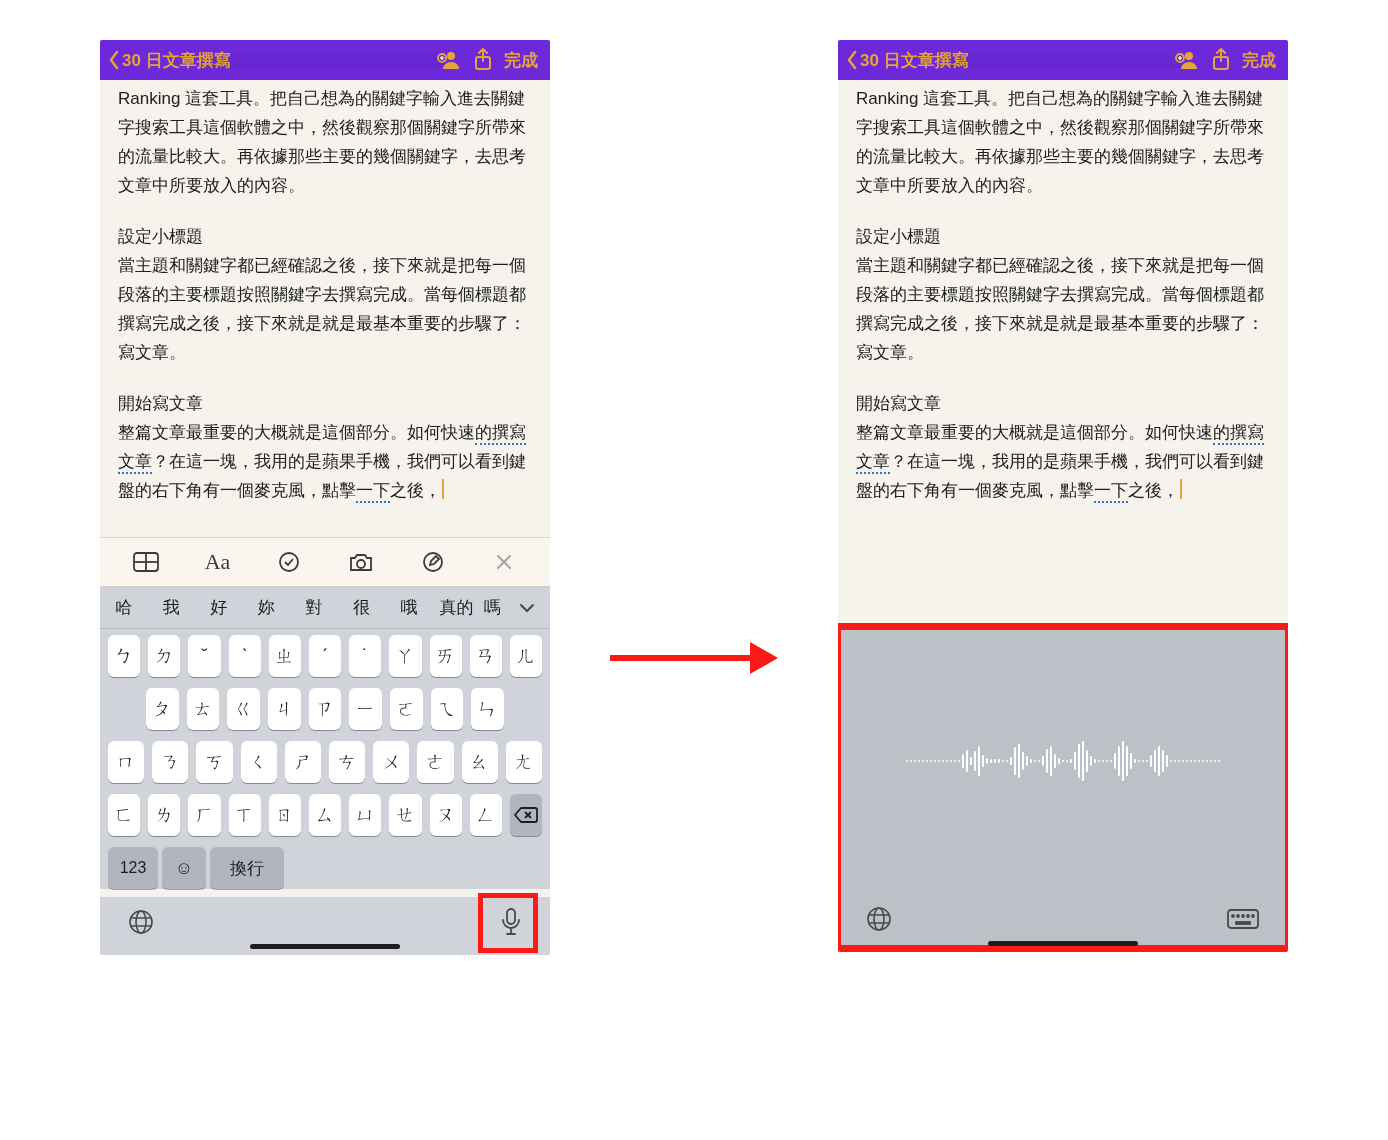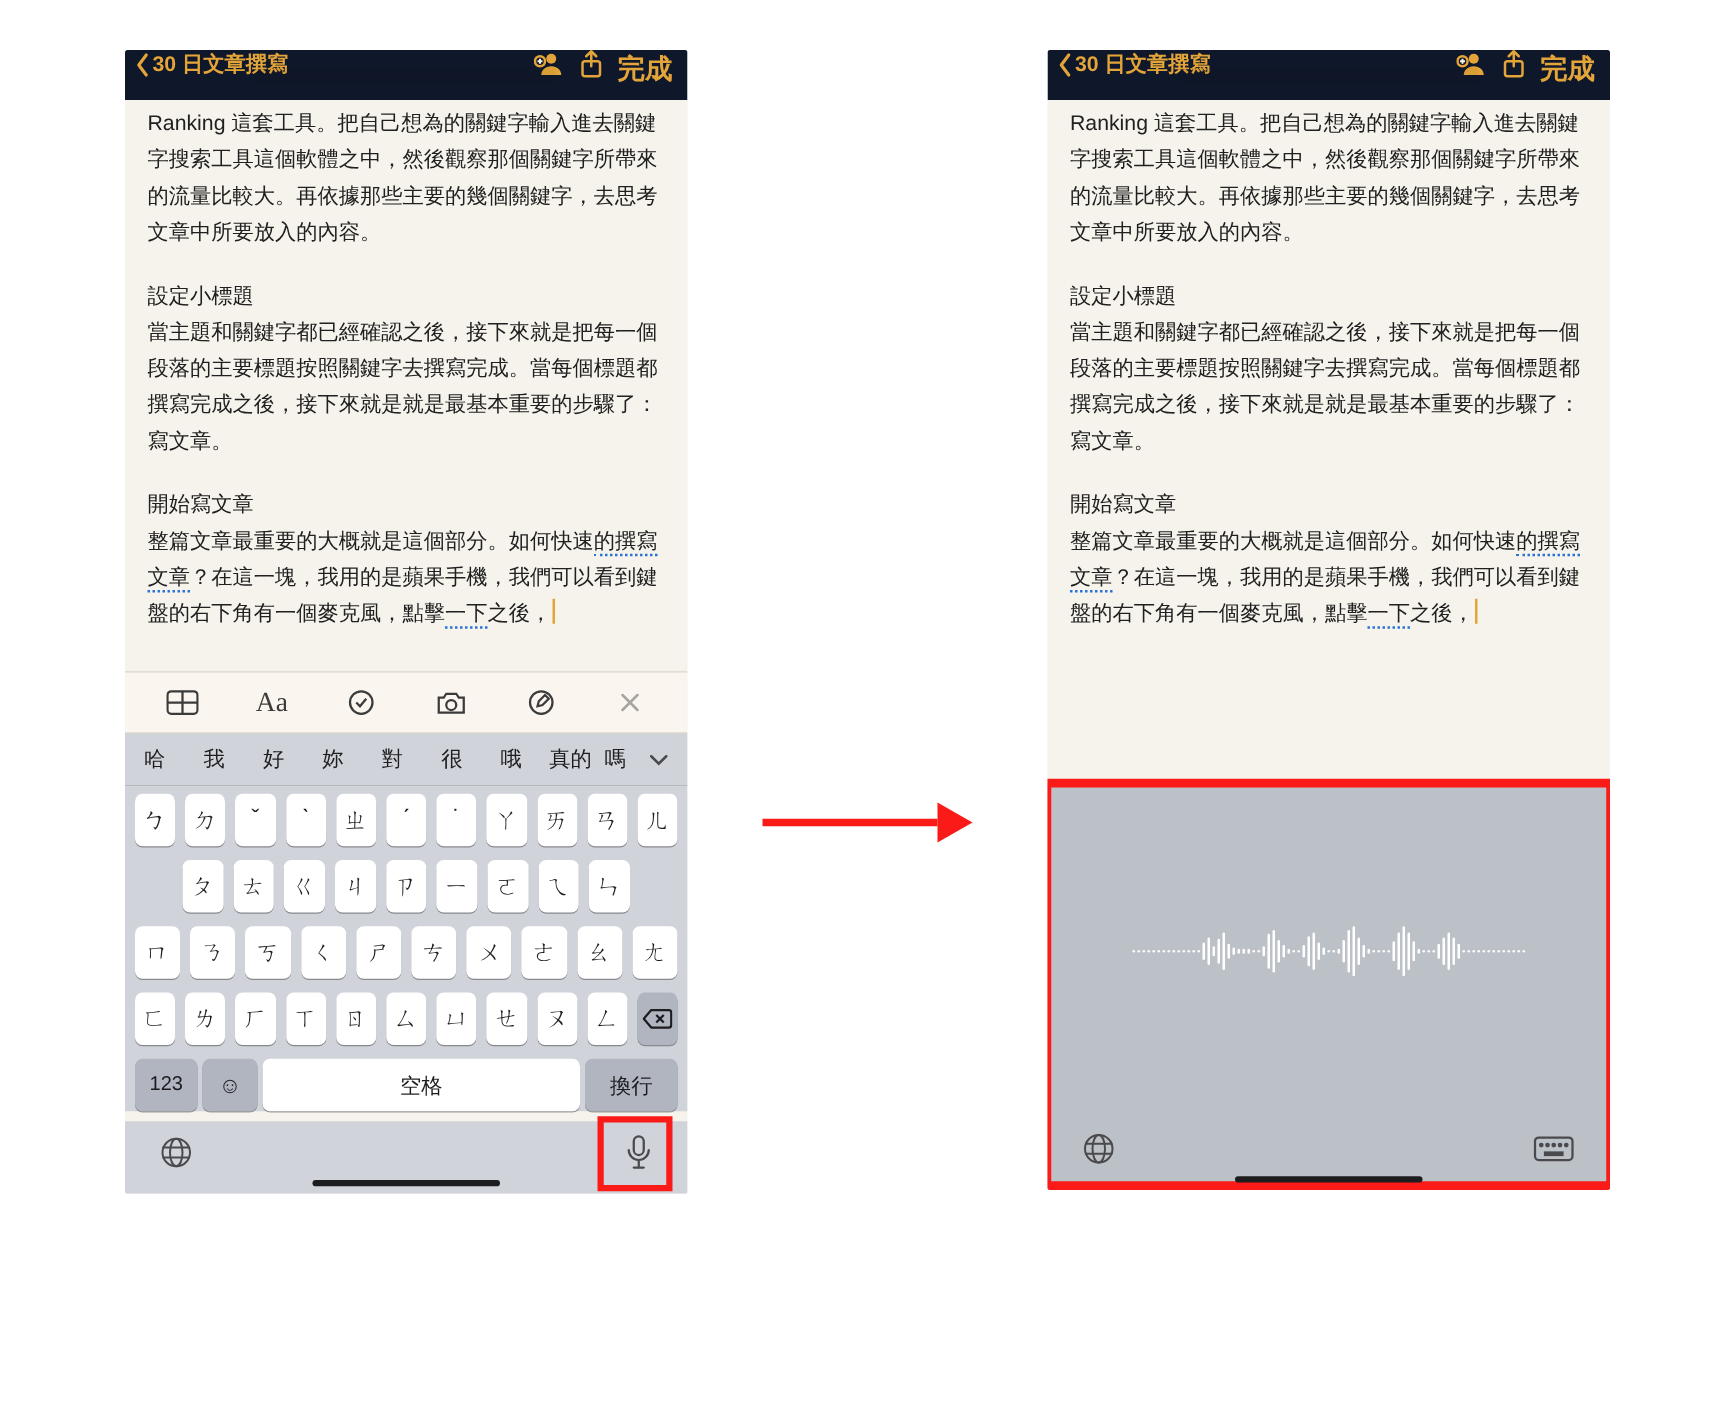--- a/index.html
+++ b/index.html
@@ -15,44 +15,44 @@
     .phone {
       width: 450px;
       background: #f6f3ec;
       position: relative;
       border-radius: 2px;
       overflow: hidden;
     }
     .nav {
       height: 40px;
       display: flex;
-      align-items: flex-start;
+      align-items: center;
       padding: 0 8px;
-      background: #0f172a;
+      background: #6d28d9;
       position: relative;
     }
     .nav-back {
       display: flex;
       align-items: center;
       color: #e3a539;
       font-size: 17px;
       font-weight: 600;
     }
     .nav-back svg { width: 12px; height: 20px; margin-right: 2px; }
     .nav-spacer { flex: 1; }
     .nav-icon {
       width: 34px;
       display: flex;
       align-items: center;
       justify-content: center;
       color: #e3a539;
     }
     .nav-done {
       color: #e3a539;
-      font-size: 22px;
+      font-size: 17px;
       font-weight: 600;
       padding: 0 4px;
     }
     .scrim {
       position: absolute;
       top: 14px;
       left: 50%;
       transform: translateX(-50%);
       width: 240px;
       height: 14px;
@@ -387,21 +387,20 @@
           <svg width="24" height="18" viewBox="0 0 24 18" fill="none" stroke="#1d1d1f" stroke-width="1.8" stroke-linejoin="round">
             <path d="M7 2h14a2 2 0 0 1 2 2v10a2 2 0 0 1-2 2H7l-6-7 6-7z"></path>
             <line x1="11" y1="6" x2="17" y2="12"></line>
             <line x1="17" y1="6" x2="11" y2="12"></line>
           </svg>
         </div>
       </div>
     <div class="row bottom">
       <div class="key alt num">123</div>
       <div class="key alt emoji">☺</div>
-      <div class="key space">空格</div>
       <div class="key alt enter">換行</div>
     </div>
   </div>
 
   <div class="bar-bottom">
     <div class="globe"><svg width="26" height="26" viewBox="0 0 26 26" fill="none" stroke="currentColor" stroke-width="1.6">
           <circle cx="13" cy="13" r="11"></circle>
           <ellipse cx="13" cy="13" rx="5" ry="11"></ellipse>
           <line x1="2" y1="9" x2="24" y2="9"></line>
           <line x1="2" y1="17" x2="24" y2="17"></line>

